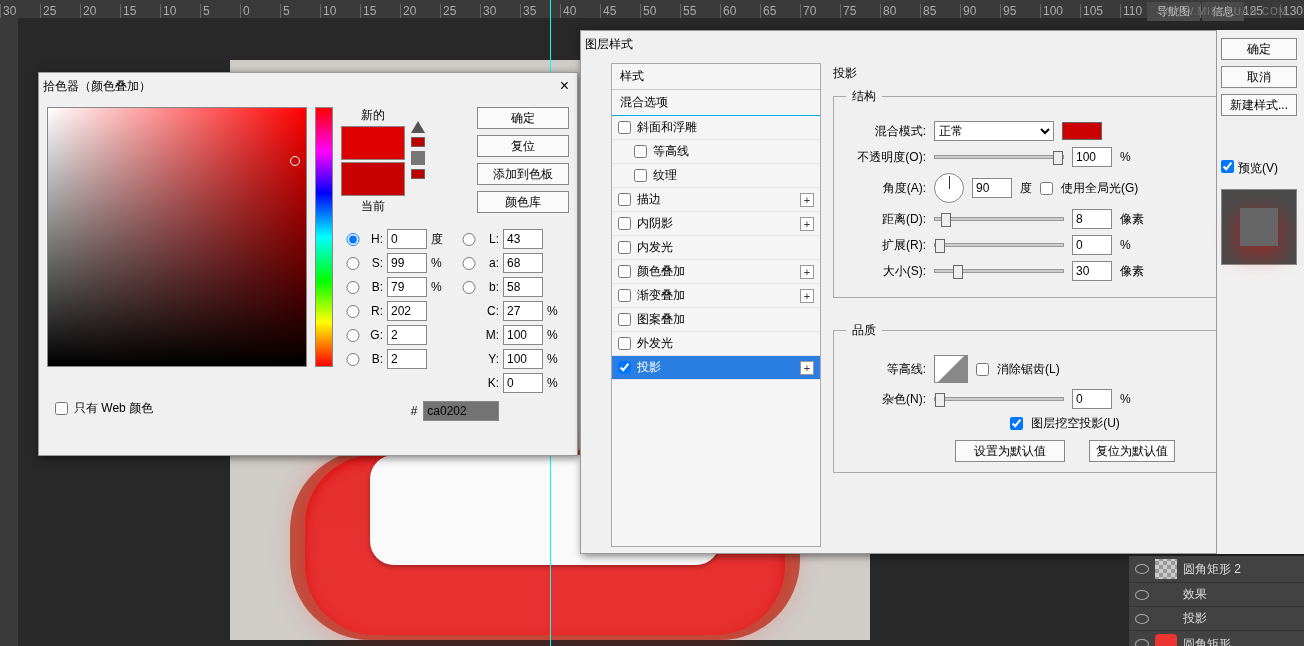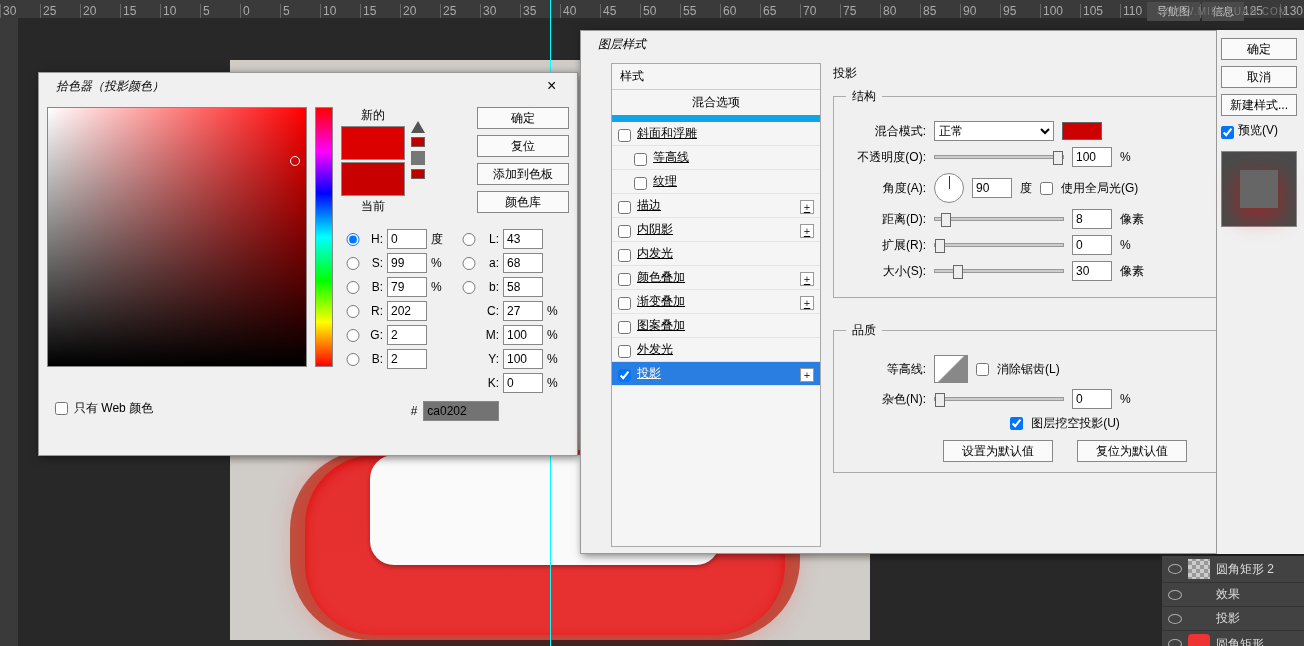--- a/index.html
+++ b/index.html
@@ -8,21 +8,21 @@
 .ruler-h span { flex: 0 0 40px; border-left: 1px solid #666; padding-left: 2px; }
 .ruler-v { position: absolute; top: 18px; left: 0; width: 18px; bottom: 0; background: #3a3a3a; }
 .canvas { position: absolute; top: 60px; left: 230px; width: 640px; height: 580px; background: #d0ccc8; }
 .icon-bg { position: absolute; top: 390px; left: 60px; width: 510px; height: 190px; background: linear-gradient(#b54, #b54); border-radius: 80px; }
 .icon-red { position: absolute; top: 395px; left: 75px; width: 480px; height: 180px; background: linear-gradient(#e53030, #e83030); border-radius: 70px; box-shadow: inset 0 4px 12px #d11, 0 0 30px 4px rgba(255,0,0,.3); }
 .icon-white { position: absolute; top: 395px; left: 140px; width: 350px; height: 110px; background: #fafafa; border-radius: 24px; box-shadow: 0 2px 4px rgba(0,0,0,.3); }
 .guide-v { position: absolute; top: 0; bottom: 0; left: 550px; width: 1px; background: #0ff; }
 .watermark { position: absolute; top: 6px; right: 16px; color: #777; font-size: 10px; letter-spacing: 1px; }
 
 .dialog { position: absolute; background: #f0f0f0; border: 1px solid #999; box-shadow: 2px 2px 8px rgba(0,0,0,.5); }
-.dlg-title { height: 26px; line-height: 26px; padding: 0 17px; font-size: 12px; display: flex; justify-content: space-between; align-items: flex-end; font-style: italic; }
+.dlg-title { height: 26px; line-height: 26px; padding: 0 4px; font-size: 12px; display: flex; justify-content: space-between; align-items: flex-end; }
 .close-x { font-size: 16px; cursor: pointer; padding: 0 4px; }
 
 
 #picker { top: 72px; left: 38px; width: 540px; height: 384px; }
 .picker-body { display: flex; padding: 8px; gap: 8px; }
 .sat-field { width: 260px; height: 260px; background: linear-gradient(to top, #000, transparent), linear-gradient(to right, #fff, #f00); border: 1px solid #888; position: relative; }
 .sat-ring { position: absolute; top: 48px; right: 6px; width: 10px; height: 10px; border: 1px solid #fff; border-radius: 50%; }
 .hue-strip { width: 18px; height: 260px; background: linear-gradient(to bottom, #f00, #f0f 17%, #00f 33%, #0ff 50%, #0f0 67%, #ff0 83%, #f00); border: 1px solid #888; }
 .picker-right { flex: 1; display: flex; flex-direction: column; }
 .swatch-row { display: flex; gap: 6px; align-items: flex-start; margin-bottom: 6px; }
@@ -41,22 +41,22 @@
 .num-grid .lbl { text-align: right; }
 .hex-row { display: flex; align-items: center; gap: 6px; margin-top: 8px; justify-content: center; }
 .hex-row input { width: 76px; height: 20px; border: 1px solid #888; background: #737373; padding: 0 3px; }
 .web-only { position: absolute; bottom: 38px; left: 16px; display: flex; align-items: center; gap: 6px; }
 
 
 #layerstyle { top: 30px; left: 580px; width: 724px; height: 524px; }
 .ls-body { display: flex; height: calc(100% - 26px); padding-left: 24px; }
 .ls-styles { width: 210px; border: 1px solid #aaa; margin: 6px; background: #f5f5f5; display: flex; flex-direction: column; }
 .ls-styles-hdr { padding: 4px 8px; border-bottom: 1px solid #ccc; }
-.ls-styles-sub { padding: 4px 8px; border-bottom: 7px solid #0ea5e9; text-align: center; }
-.ls-item { display: flex; align-items: flex-end; padding: 3px 6px; border-bottom: 1px solid #e4e4e4; gap: 6px; text-decoration: underline; }
+.ls-styles-sub { padding: 4px 8px; border-bottom: 1px solid #0ea5e9; }
+.ls-item { display: flex; align-items: center; padding: 3px 6px; border-bottom: 1px solid #e4e4e4; gap: 6px; }
 .ls-item.indent { padding-left: 22px; }
 .ls-item.sel { background: #2a7de1; color: #fff; }
 .ls-item .plus { margin-left: auto; width: 14px; height: 14px; border: 1px solid #999; text-align: center; line-height: 12px; font-size: 11px; background: #fff; color: #333; }
 .ls-footer { margin-top: auto; border-top: 1px solid #ccc; padding: 4px 8px; display: flex; gap: 10px; align-items: center; color: #888; }
 .ls-main { flex: 1; padding: 6px; }
 .fieldset { border: 1px solid #aaa; padding: 10px 12px; margin-bottom: 24px; }
 .fieldset > legend { padding: 0 6px; }
 .frow { display: flex; align-items: center; gap: 8px; margin: 6px 0; }
 .frow .flab { width: 80px; text-align: right; }
 .frow select { width: 120px; height: 20px; border: 1px solid #888; background: #fff; }
@@ -66,26 +66,26 @@
 .slider .thumb { position: absolute; top: -5px; width: 10px; height: 14px; background: #eee; border: 1px solid #666; }
 .angle-dial { width: 30px; height: 30px; border: 1px solid #888; border-radius: 50%; background: #fff; position: relative; }
 .angle-dial::after { content: ''; position: absolute; left: 50%; top: 2px; width: 1px; height: 13px; background: #333; }
 .contour-sw { width: 34px; height: 28px; border: 1px solid #888; background: linear-gradient(135deg, #fff 48%, #888 52%); }
 .btm-btns { display: flex; gap: 24px; justify-content: center; margin-top: 8px; }
 
 .right-col { position: absolute; top: 30px; right: 0; width: 88px; display: flex; flex-direction: column; gap: 6px; background: #f0f0f0; padding: 8px 4px; border-left: 1px solid #999; height: 524px; }
 .right-col .btn { width: 76px; }
 .preview-box { margin-top: 6px; width: 76px; height: 76px; background: #4a4a4a; border: 1px solid #888; position: relative; }
 .preview-box::after { content: ''; position: absolute; inset: 18px; background: #666; box-shadow: 0 8px 20px 4px rgba(255,0,0,.35); }
-.prv-row { display: flex; align-items: flex-end; gap: 4px; }
+.prv-row { display: flex; align-items: flex-start; gap: 4px; margin-top: 38px; }
 
 .tabs-top { position: absolute; top: 2px; right: 60px; display: flex; gap: 2px; }
 .tabs-top span { background: #4a4a4a; color: #ccc; padding: 2px 10px; font-size: 11px; }
 
-.layers-panel { position: absolute; right: 0; top: 556px; width: 142px; height: 90px; background: #424242; color: #ddd; font-size: 11px; margin-left: 14px; }
+.layers-panel { position: absolute; right: 0; top: 556px; width: 175px; height: 90px; background: #424242; color: #ddd; font-size: 11px; margin-left: 14px; }
 .lp-row { display: flex; align-items: center; gap: 6px; padding: 3px 6px; border-bottom: 1px solid #333; }
 .eye { width: 14px; height: 10px; border: 1px solid #aaa; border-radius: 50%; }
 .thumb-sq { width: 22px; height: 20px; background: repeating-conic-gradient(#999 0 25%, #ccc 0 50%) 0/8px 8px; }
 .thumb-red { width: 22px; height: 20px; background: #e33; border-radius: 4px; }
 </style>
 </head>
 <body>
 
 <div class="ruler-h">
   <span>30</span>
@@ -132,21 +132,21 @@
 
 <div class="canvas">
   <div class="icon-bg"></div>
   <div class="icon-red"></div>
   <div class="icon-white"></div>
 </div>
 <div class="guide-v"></div>
 
 <div id="picker" class="dialog">
   <div class="dlg-title">
-    <span>拾色器（投影颜色）</span>
+    <span>拾色器（颜色叠加）</span>
     <span class="close-x">×</span>
   </div>
   <div class="picker-body">
     <div class="sat-field">
       <div class="sat-ring"></div>
     </div>
     <div class="hue-strip"></div>
     <div class="picker-right">
       <div class="swatch-row">
         <div class="swatch-col">
@@ -367,21 +367,21 @@
             </div>
           <input type="text" value="0" style="">
           <span>%</span>
         </div>
         <div class="frow" style="justify-content:center">
           <input type="checkbox" checked="" style="">
           <span>图层挖空投影(U)</span>
         </div>
         <div class="btm-btns">
           <button class="btn" style="width:110px">设置为默认值</button>
-          <button class="btn" style="width:110px">复位为默认值</button>
+          <button class="btn" style="width:86px">复位为默认值</button>
         </div>
       </fieldset>
     </div>
   </div>
 </div>
 
 <div class="right-col">
   <button class="btn">确定</button>
   <button class="btn">取消</button>
   <button class="btn">新建样式...</button>

